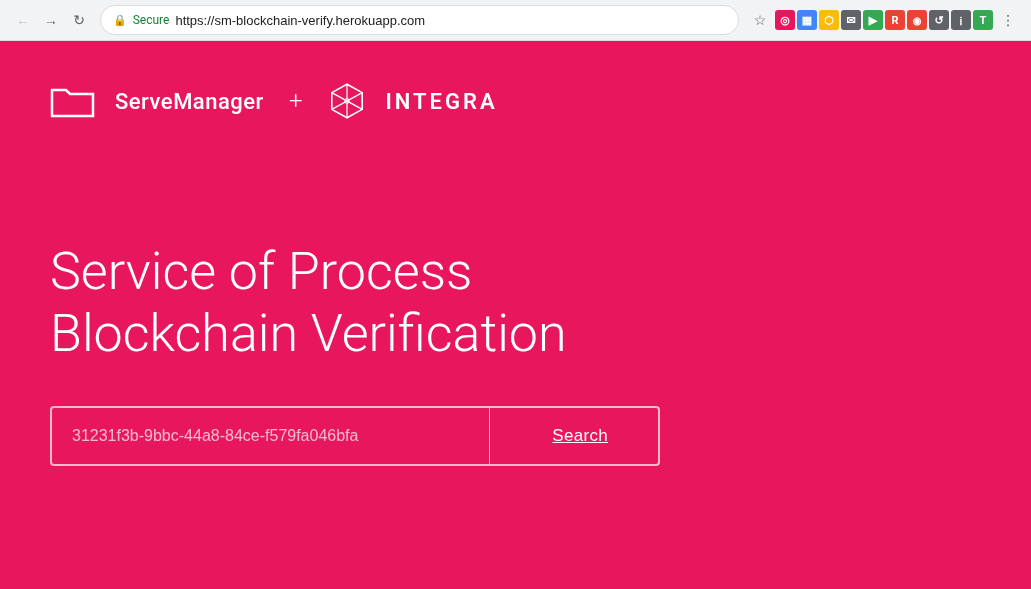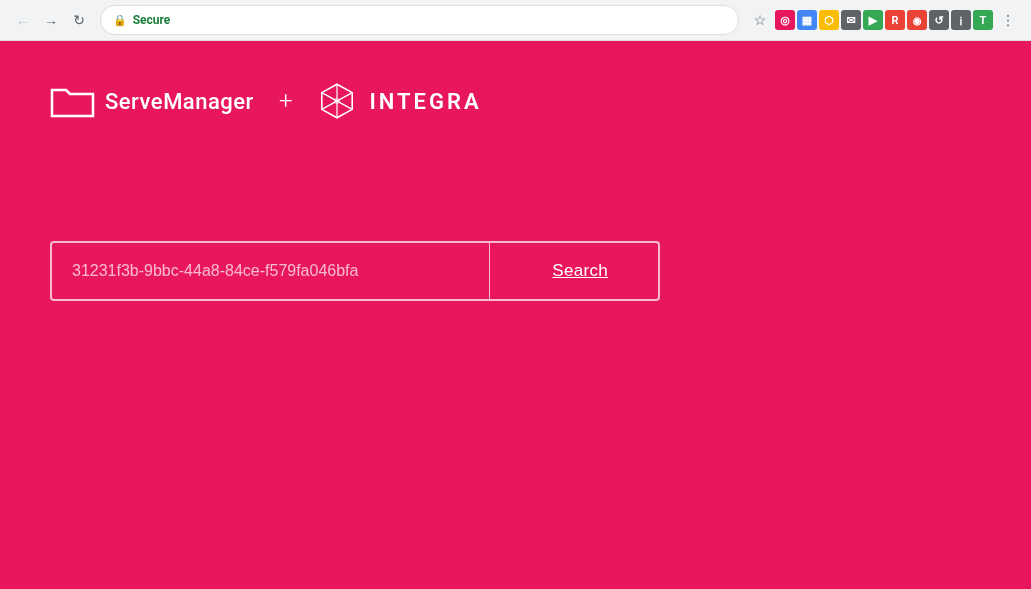--- a/index.html
+++ b/index.html
@@ -71,21 +71,21 @@
       color: #188038;
       font-size: 11px;
       display: flex;
       align-items: center;
       gap: 3px;
     }
 
     .secure-text {
       color: #188038;
       font-size: 12px;
-      font-weight: 700;
+      font-weight: 400;
     }
 
     .address-url {
       flex: 1;
       font-size: 13px;
       color: #202124;
       border: none;
       outline: none;
       background: transparent;
     }
@@ -142,21 +142,21 @@
     .header {
       display: flex;
       align-items: center;
       gap: 20px;
       margin-bottom: 120px;
     }
 
     .serve-manager-logo {
       display: flex;
       align-items: center;
-      gap: 10px;
+      gap: 20px;
     }
 
     .folder-icon {
       width: 45px;
       height: 35px;
       position: relative;
     }
 
     .serve-manager-text {
       color: #fff;
@@ -168,21 +168,21 @@
     .plus-sign {
       color: #fff;
       font-size: 24px;
       font-weight: 300;
       margin: 0 5px;
     }
 
     .integra-logo {
       display: flex;
       align-items: center;
-      gap: 12px;
+      gap: 18px;
     }
 
     .integra-hex {
       width: 40px;
       height: 40px;
     }
 
     .integra-text {
       color: #fff;
       font-size: 22px;
@@ -250,20 +250,21 @@
 
     <div class="browser-nav-buttons">
       <button class="nav-btn disabled">←</button>
       <button class="nav-btn">→</button>
       <button class="nav-btn">↻</button>
     </div>
 
     <div class="address-bar-container">
       <span class="secure-icon">🔒</span>
       <span class="secure-text">Secure</span>
+      <input class="address-url" type="text" value="https://sm-blockchain-verify.herokuapp.com" style="">
     </div>
 
     <div class="toolbar-actions">
       <button class="toolbar-icon-btn">☆</button>
       <div class="ext-icons">
         <div class="ext-icon" style="background:#e8175d; color:white;">◎</div>
         <div class="ext-icon" style="background:#4285f4; color:white;">▦</div>
         <div class="ext-icon" style="background:#fbbc05; color:white;">⬡</div>
         <div class="ext-icon" style="background:#5f6368; color:white;">✉</div>
         <div class="ext-icon" style="background:#34a853; color:white;">▶</div>
@@ -299,20 +300,24 @@
 
         <path d="M25 4 L25 46" fill="none" stroke="white" stroke-width="1.5"></path>
         <path d="M6 14.5 L44 35.5" fill="none" stroke="white" stroke-width="1.5"></path>
         <path d="M44 14.5 L6 35.5" fill="none" stroke="white" stroke-width="1.5"></path>
         <circle cx="25" cy="25" r="3" fill="none" stroke="white" stroke-width="1"></circle>
       </svg>
       <span class="integra-text">INTEGRA</span>
     </div>
   </div>
 
+  <h1 class="main-heading">
+    <span>Service of Process</span><br>
+    <span>Blockchain Verification</span>
+  </h1>
 
   <div class="search-container">
     <input class="search-input" type="text" placeholder="31231f3b-9bbc-44a8-84ce-f579fa046bfa" style="">
     <div class="search-separator"></div>
     <button class="search-button">Search</button>
   </div>
 
 </div>
 
 </body></html>

